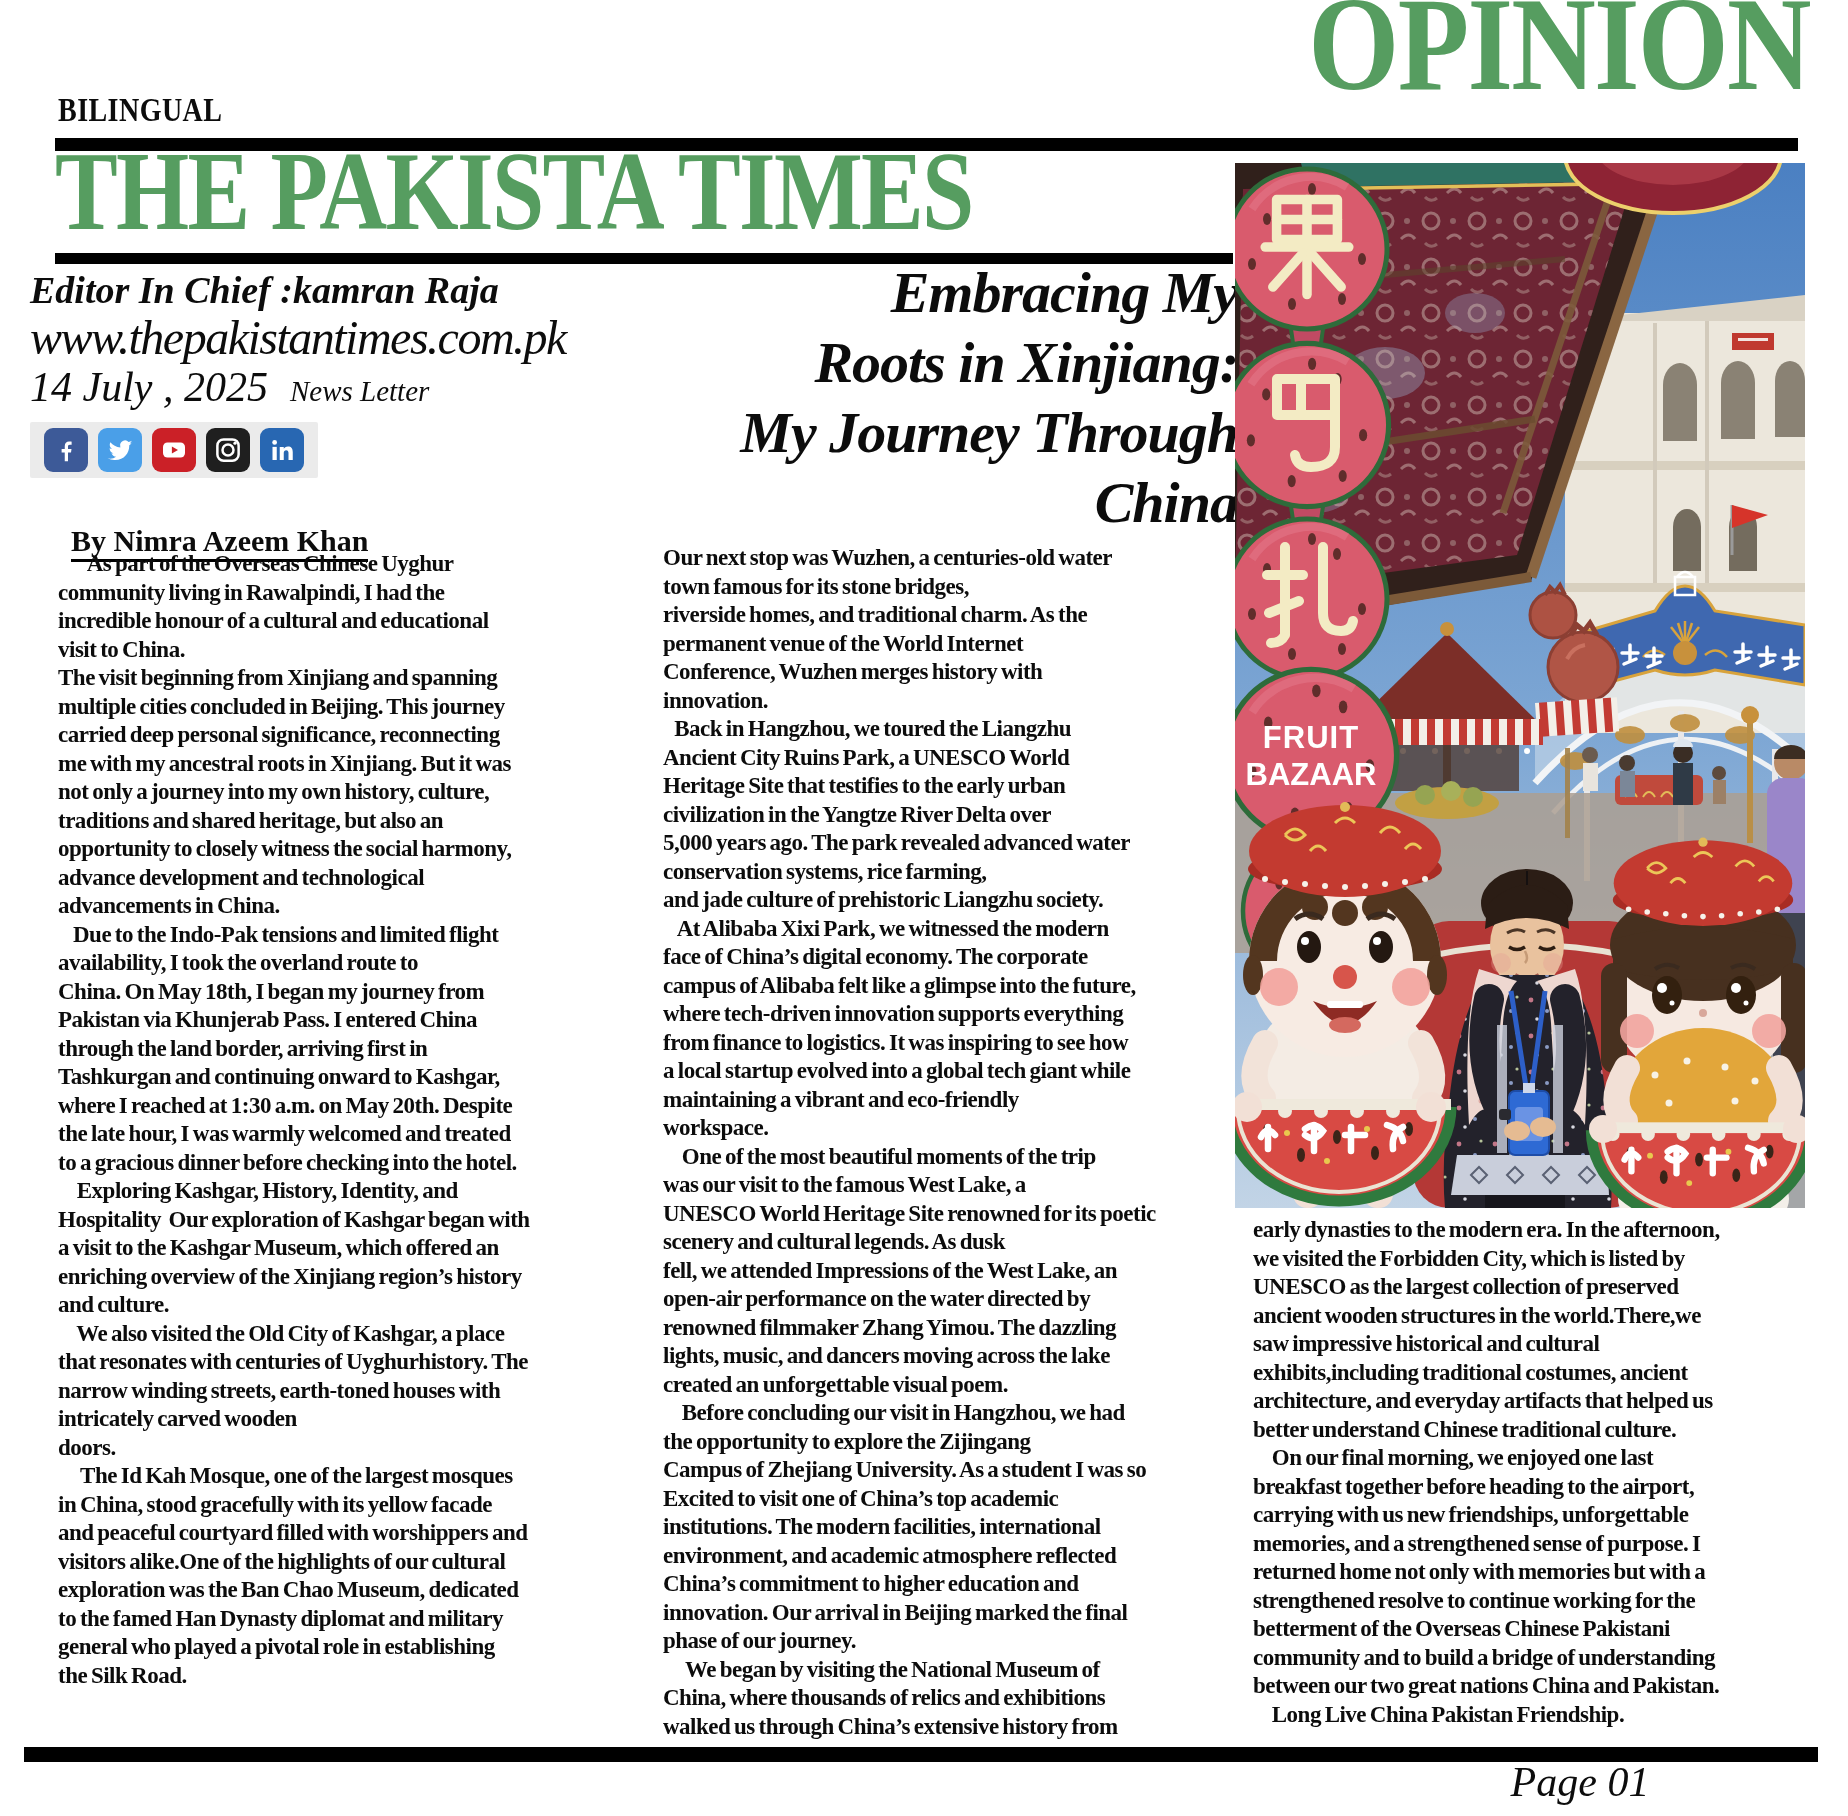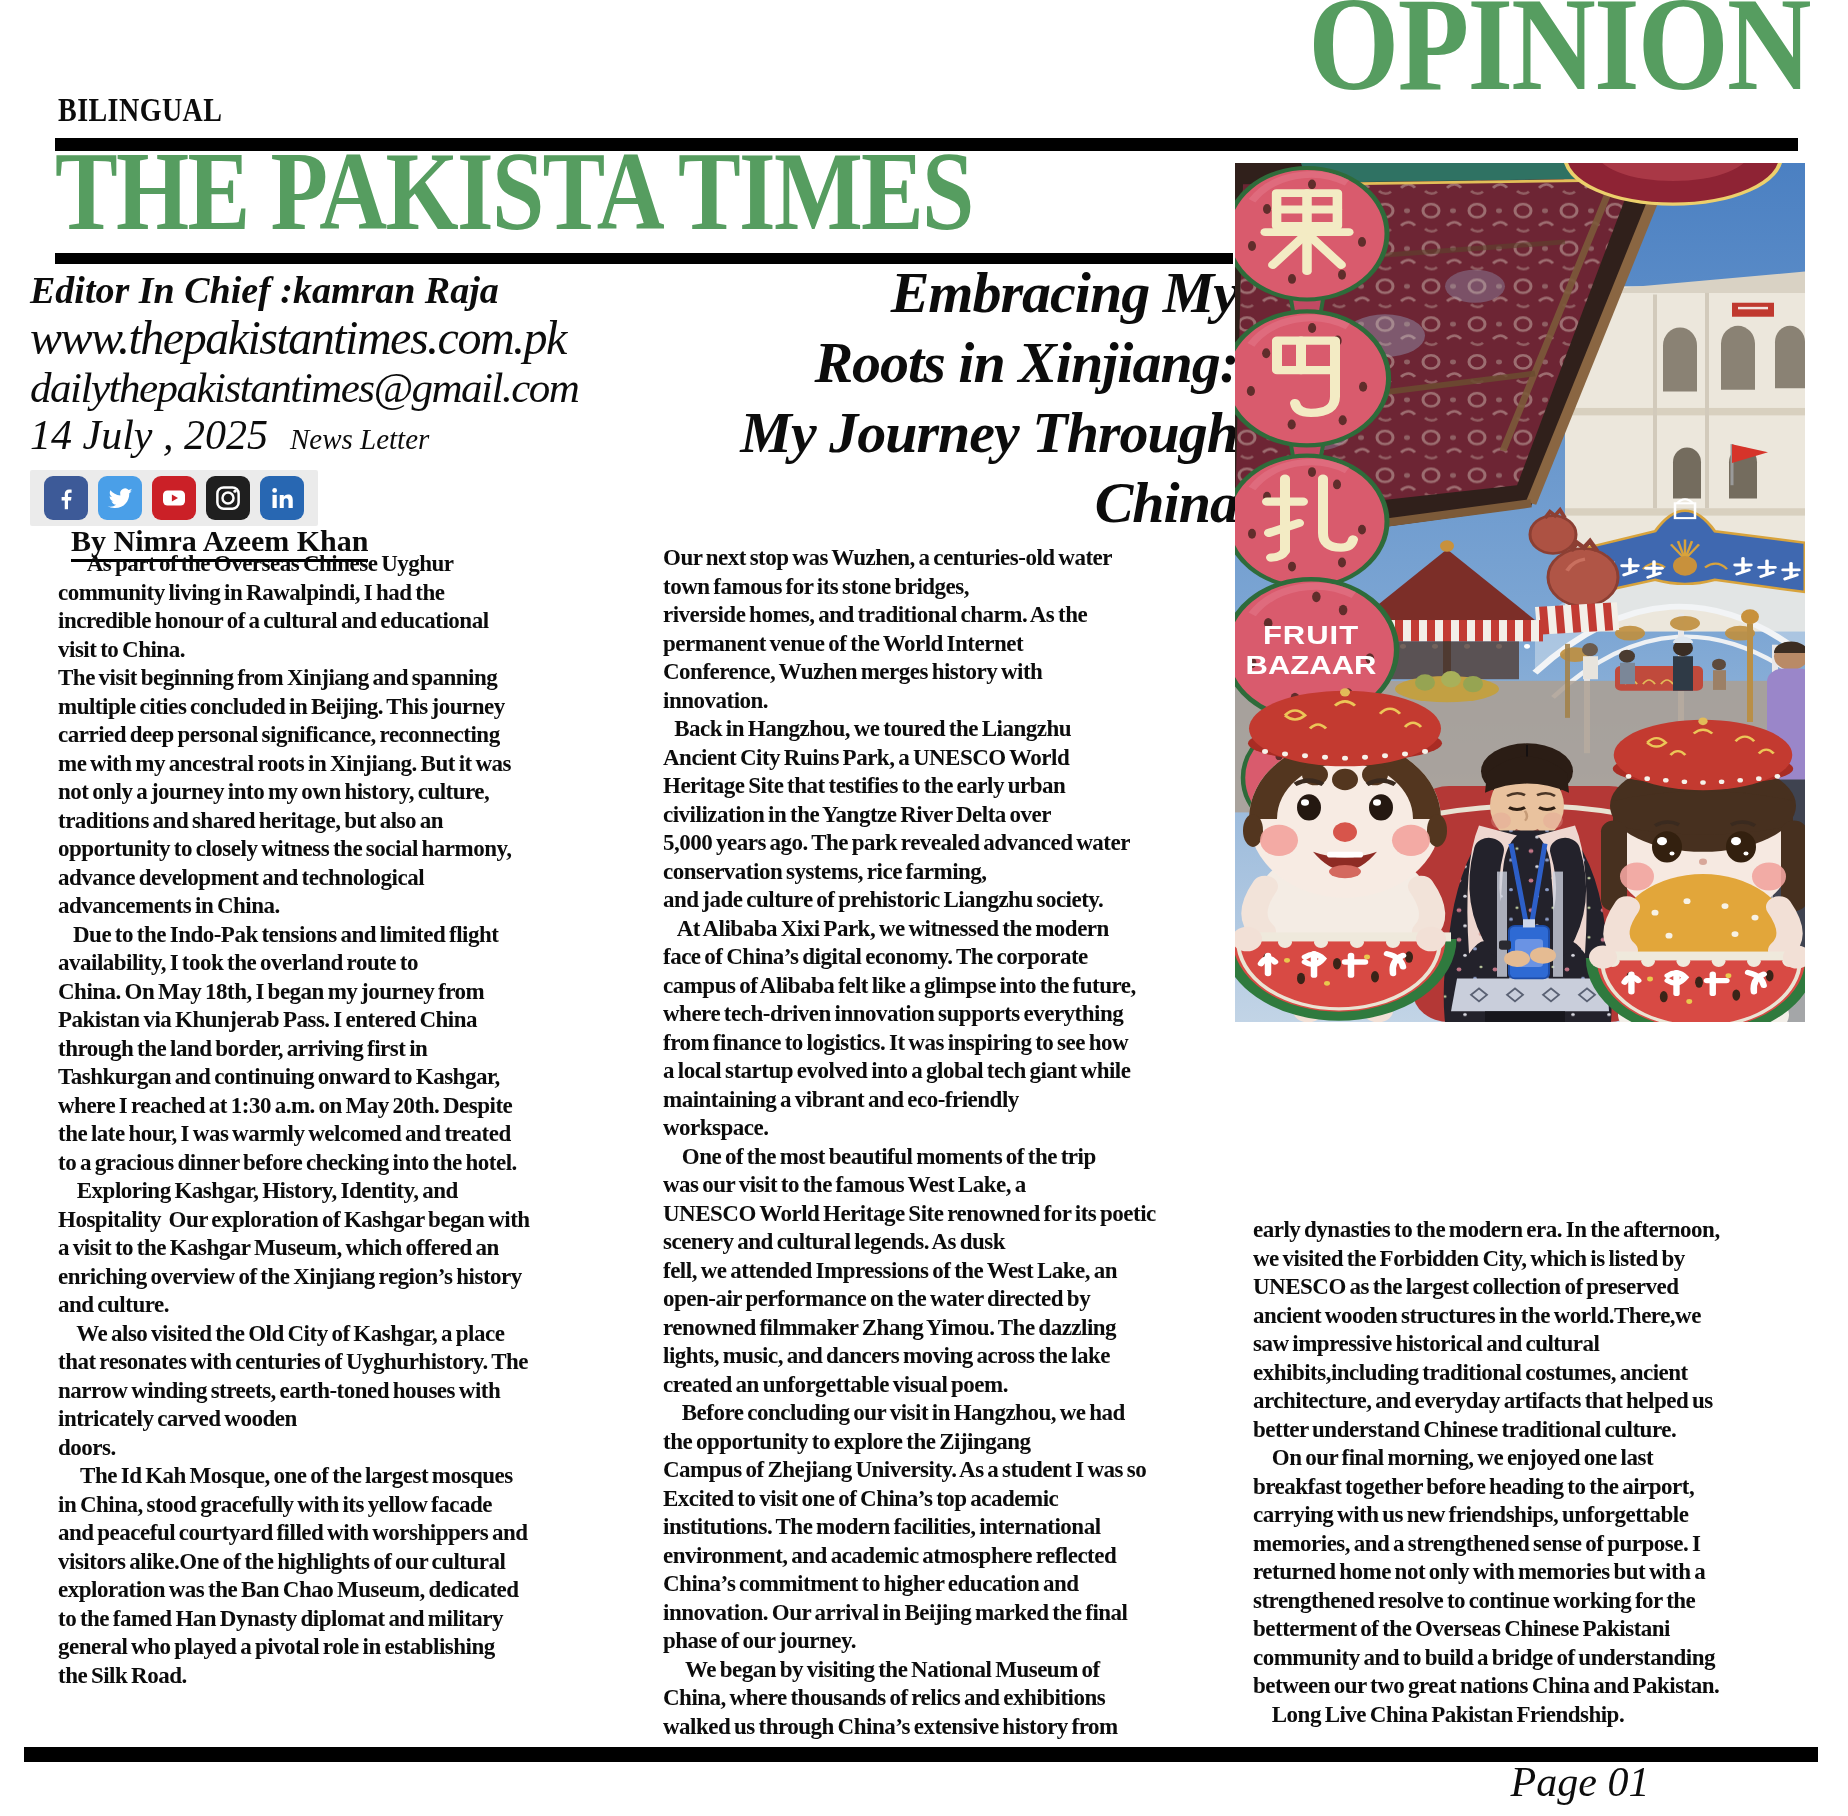--- a/index.html
+++ b/index.html
@@ -38,42 +38,41 @@
   .bodycol{font-size:23px;line-height:28.5px;font-weight:700;letter-spacing:-.5px;
            word-spacing:-1.5px;white-space:pre;overflow:hidden;}
   .col-left{left:58px;top:550px;width:600px;height:1190px;}
   .col-middle{left:663px;top:544px;width:578px;height:1205px;}
   .col-right{left:1253px;top:1216px;width:587px;height:530px;}
 
   .article-title{left:660px;top:258px;width:578px;font-size:58px;font-weight:700;
                  font-style:italic;line-height:70px;text-align:right;white-space:pre;
                  letter-spacing:-1px;}
 
-  .photo{left:1235px;top:163px;width:570px;height:859px;border-radius:16px;}
+  .photo{left:1235px;top:163px;width:570px;height:1045px;border-radius:16px;}
   .photo svg{display:block;width:100%;height:100%;}
 
   .rule-bottom{left:24px;top:1747px;width:1794px;height:15px;}
   .page-number{left:1440px;top:1758px;width:280px;text-align:center;font-size:42px;
                font-style:italic;}
 </style>
 </head>
 <body>
 
 <div class="page">
 
   <div class="abs bilingual">BILINGUAL</div>
   <div class="abs opinion">OPINION</div>
   <div class="abs rule rule-top"></div>
   <div class="abs masthead-title">THE PAKISTA TIMES</div>
   <div class="abs rule rule-mid"></div>
 
   <div class="abs masthead">
     <div class="m-editor">Editor In Chief :kamran Raja</div>
     <div class="m-web">www.thepakistantimes.com.pk</div>
-    <div class="m-email">dailythepakistantimes@gmail.com</div>
     <div class="m-dateline"><span>14 July , 2025</span><span class="m-newsletter">News Letter</span></div>
     <div class="social-strip">
       <div class="sicon ic-fb">
         <svg viewBox="0 0 24 24">
             <path fill="#fff" d="M13.6 21v-7.1h2.4l.4-2.8h-2.8V9.2c0-.8.3-1.4 1.5-1.4h1.4V5.3c-.3 0-1.2-.1-2.1-.1-2 0-3.4 1.2-3.4 3.6v2.3H8.5v2.8H11V21h2.6z"></path>
           </svg>
       </div>
       <div class="sicon ic-tw">
         <svg viewBox="0 0 24 24">
             <path fill="#fff" d="M22 6.1c-.7.3-1.5.6-2.3.7.8-.5 1.4-1.3 1.7-2.2-.8.5-1.6.8-2.5 1A3.9 3.9 0 0 0 12.2 9c0 .3 0 .6.1.9-3.2-.2-6.1-1.7-8-4.1-.3.6-.5 1.3-.5 2 0 1.4.7 2.6 1.7 3.3-.6 0-1.2-.2-1.8-.5v.1c0 1.9 1.4 3.5 3.2 3.9-.3.1-.7.1-1 .1-.2 0-.5 0-.7-.1.5 1.6 2 2.7 3.7 2.8A7.9 7.9 0 0 1 2 18.6 11.2 11.2 0 0 0 8.1 20c7.3 0 11.3-6 11.3-11.3v-.5c.8-.6 1.5-1.3 2-2.1z"></path>

